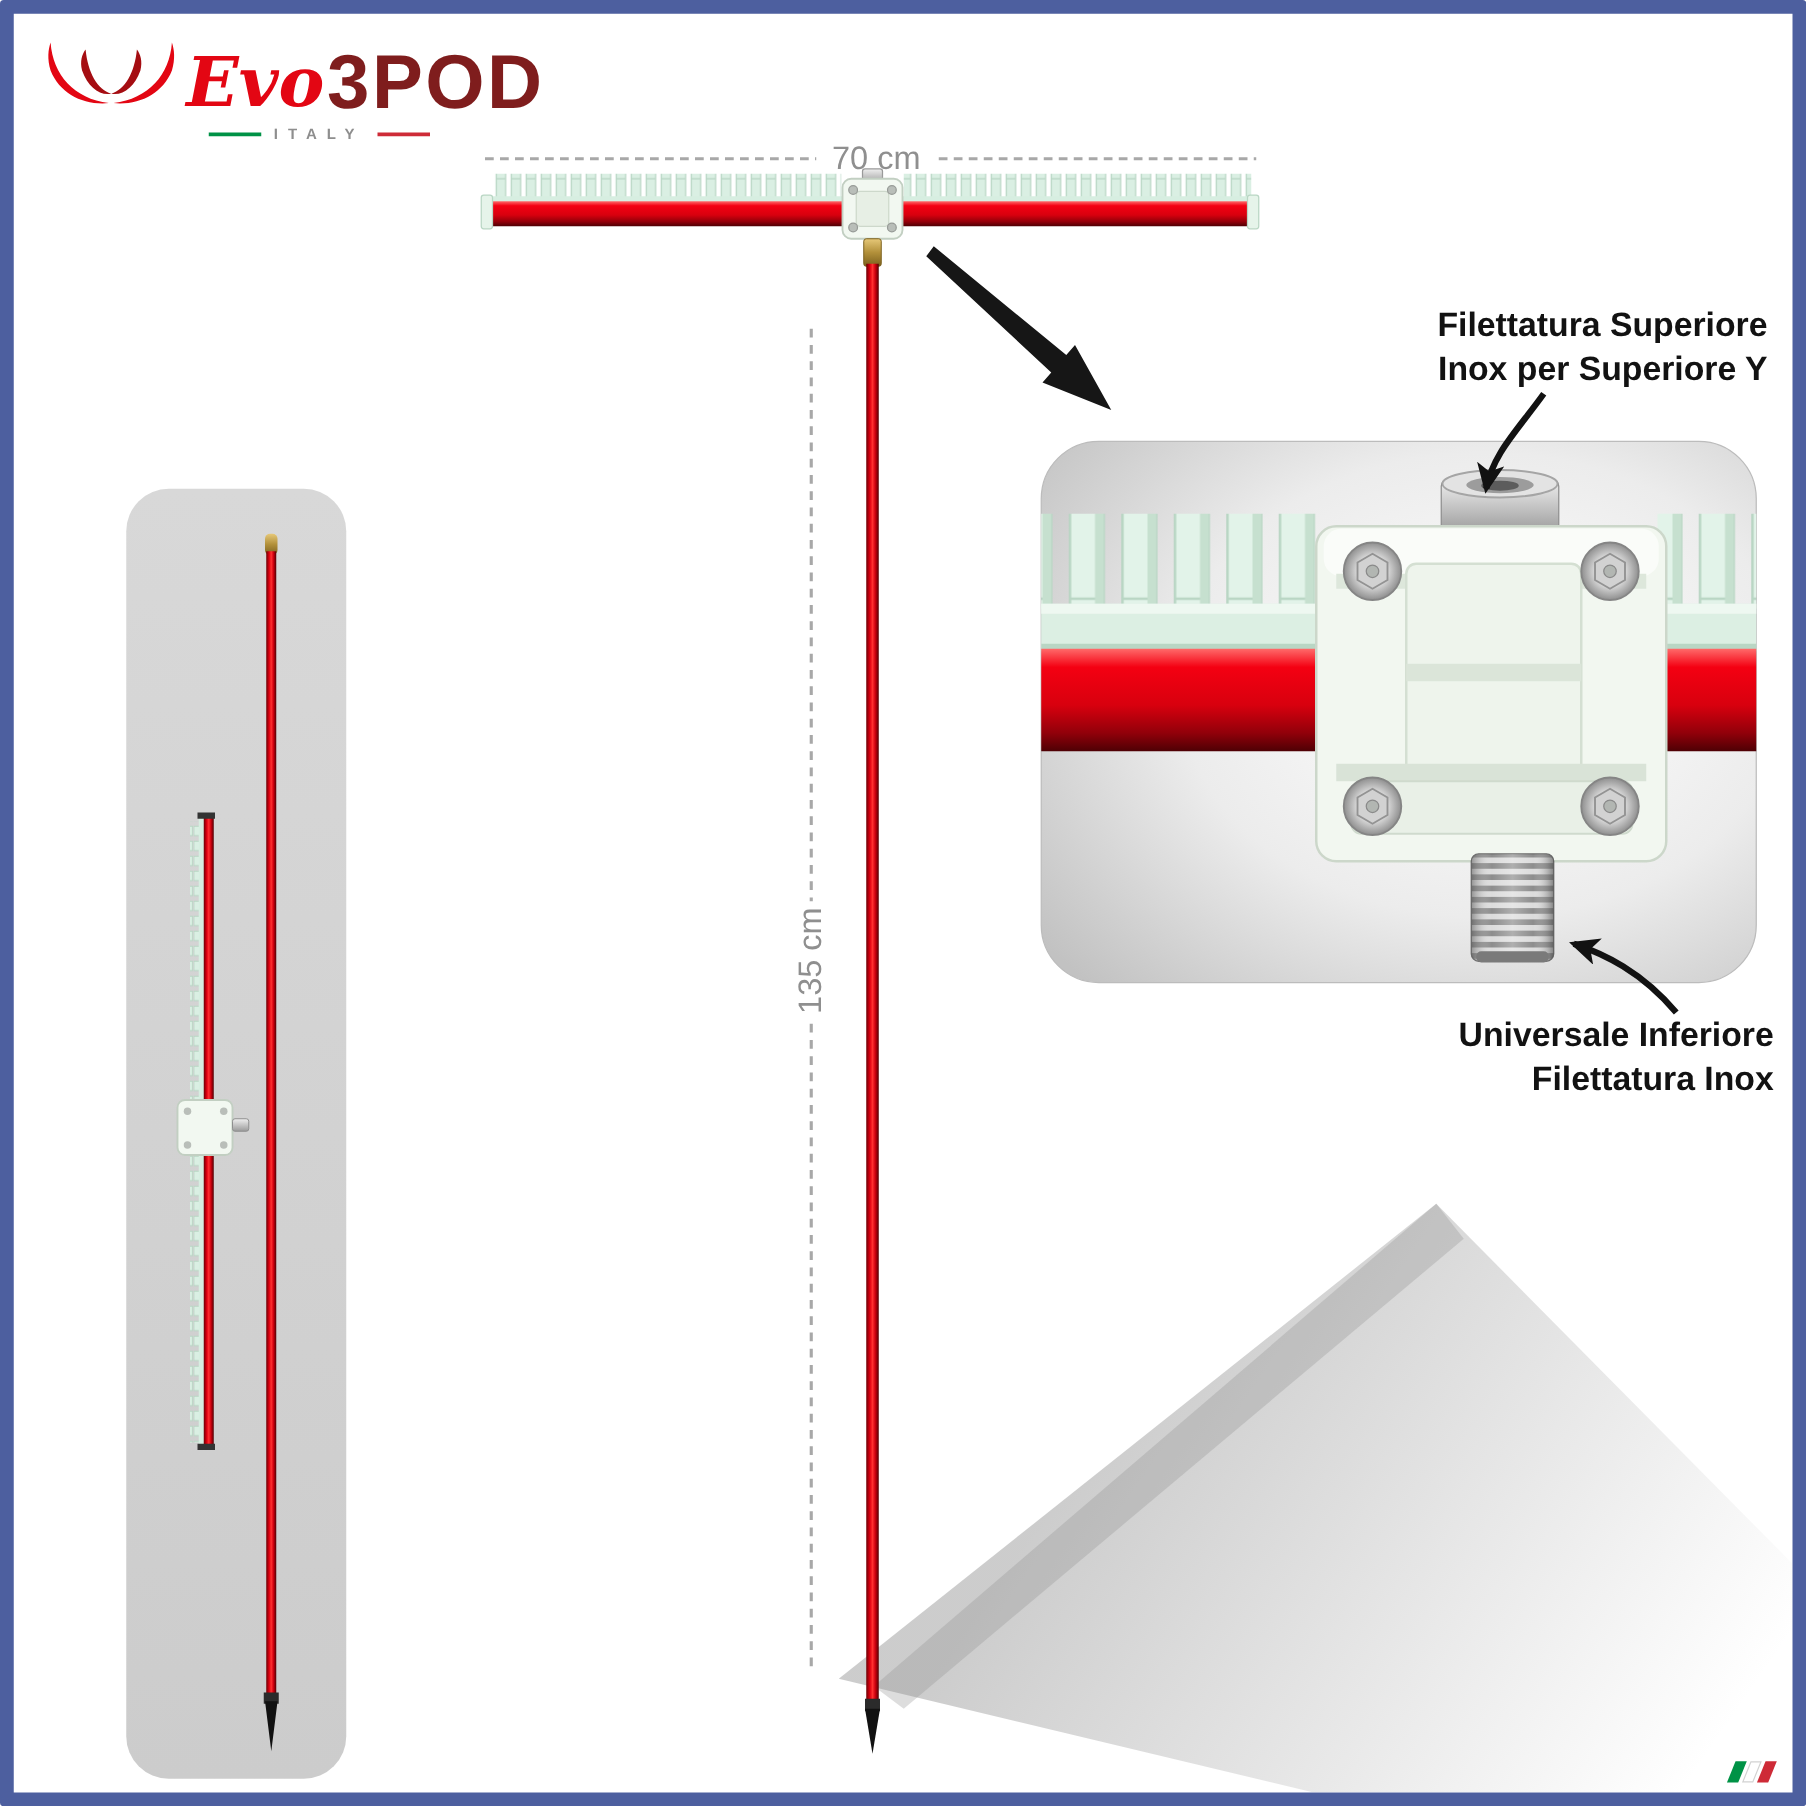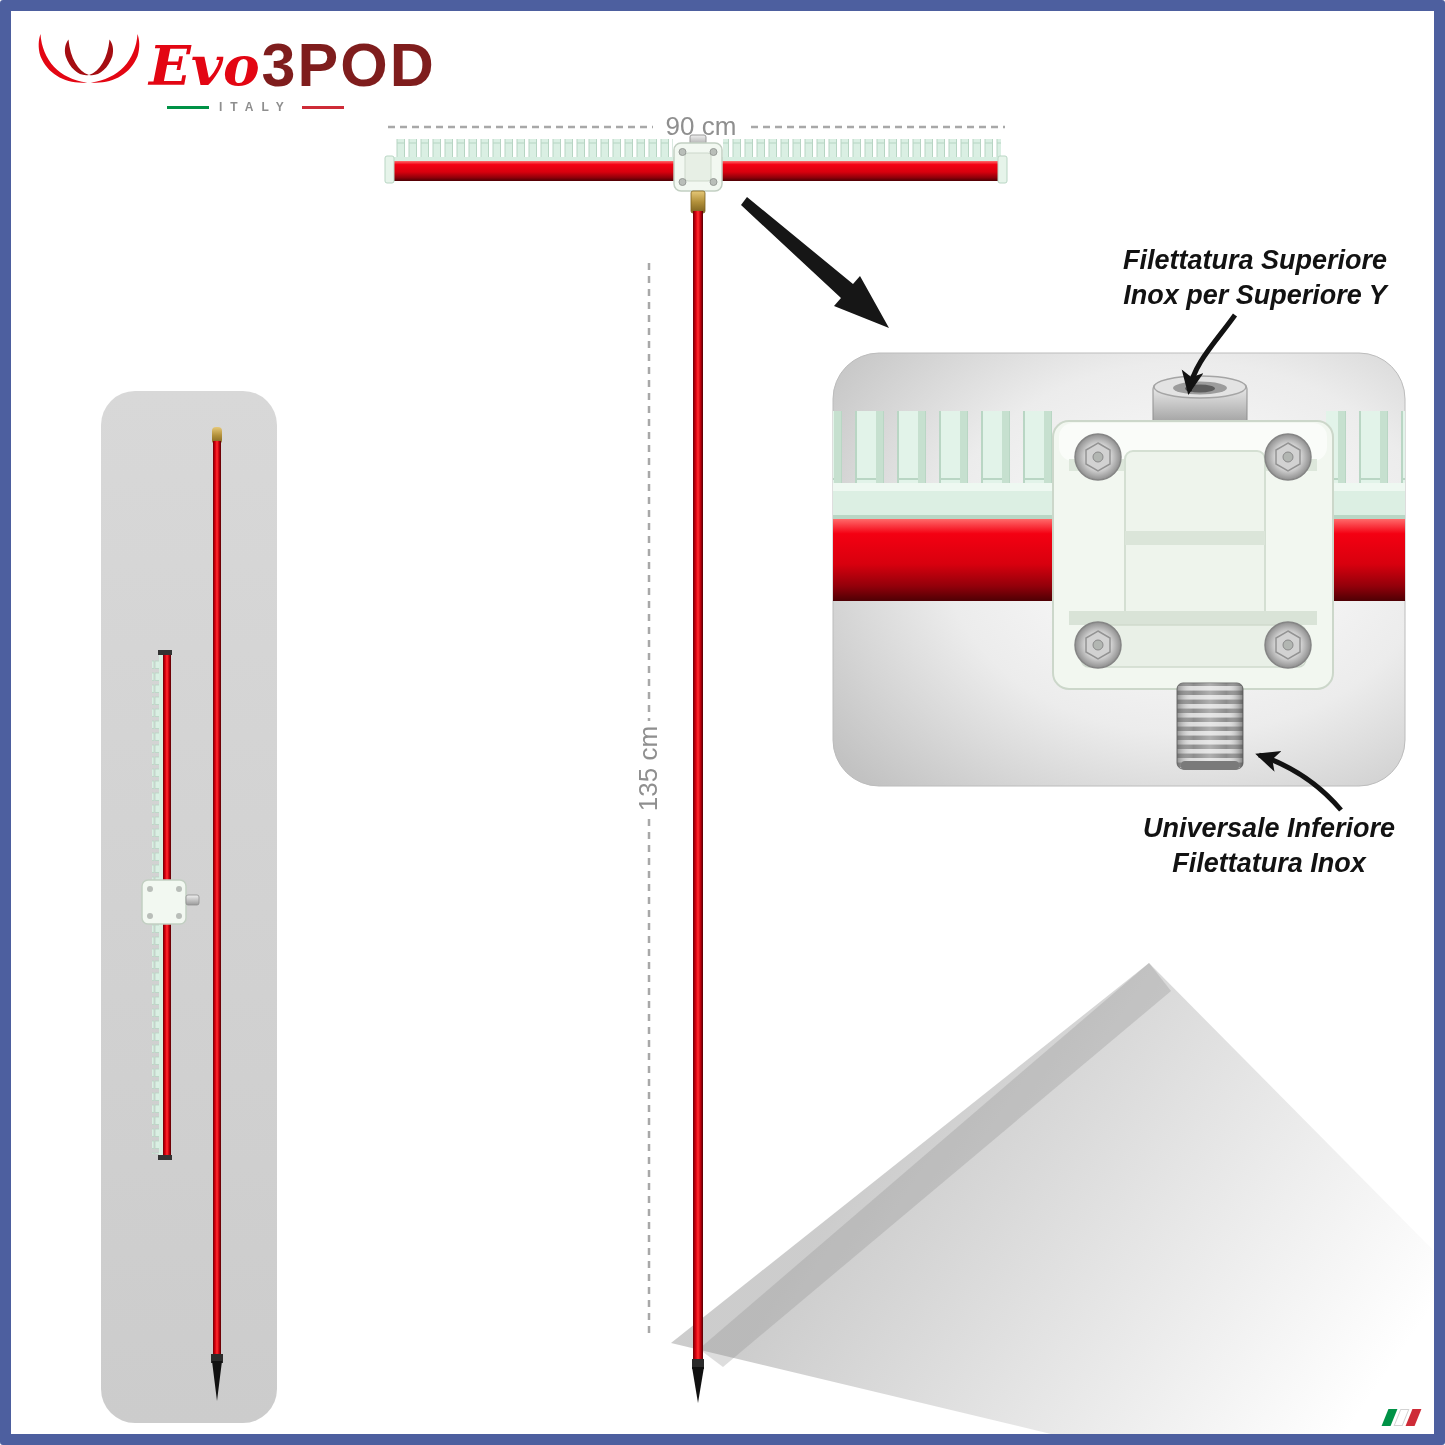--- a/index.html
+++ b/index.html
@@ -19,21 +19,21 @@
   .logo-3pod { font-family:"Liberation Sans", sans-serif; font-weight:bold; font-size:61px; color:#7f1d1d; letter-spacing:2px; margin-left:2px; }
   .italy-row { display:flex; align-items:center; gap:10px; margin-top:4px; margin-left:18px; }
   .dash { width:42px; height:3px; display:block; }
   .dash.green { background:#009246; }
   .dash.red { background:#ce2b37; }
   .italy-text { font-size:12px; letter-spacing:8px; color:#8e8e8e; font-weight:bold; }
 
   
   .dim-label { position:absolute; color:#8f8f8f; font-size:26px; text-align:center; z-index:4; }
   .dim-label.vertical { transform:rotate(-90deg); }
-  .callout { position:absolute; color:#121212; font-size:27px; font-weight:bold; text-align:center; line-height:1.3; z-index:4;font-style:italic; }
+  .callout { position:absolute; color:#121212; font-size:27px; font-weight:bold; text-align:right; line-height:1.3; z-index:4; }
 
   
   .flag { position:absolute; right:16px; bottom:8px; display:flex; gap:3px; z-index:5; }
   .flag span { width:9px; height:17px; transform:skewX(-22deg); display:block; }
   .flag .fg { background:#009246; }
   .flag .fw { background:#ffffff; border:1px solid #d2d2d2; }
   .flag .fr { background:#ce2b37; }
 </style>
 </head>
 <body>
@@ -227,21 +227,21 @@
           <span class="logo-3pod">3POD</span>
       </div>
       <div class="italy-row">
         <span class="dash green"></span>
         <span class="italy-text">ITALY</span>
         <span class="dash red"></span>
       </div>
     </div>
   </header>
 
-  <div class="dim-label" style="left:620px; top:100px; width:140px;">90 cm</div>
+  <div class="dim-label" style="left:620px; top:100px; width:140px;">70 cm</div>
   <div class="dim-label vertical" style="left:577px; top:742px; width:120px;">135 cm</div>
 
   <div class="callout" style="left:1085px; top:232px; width:318px;">
     <div>Filettatura Superiore</div>
     <div>Inox per Superiore Y</div>
   </div>
   <div class="callout" style="left:1108px; top:800px; width:300px;">
     <div>Universale Inferiore</div>
     <div>Filettatura Inox</div>
   </div>

